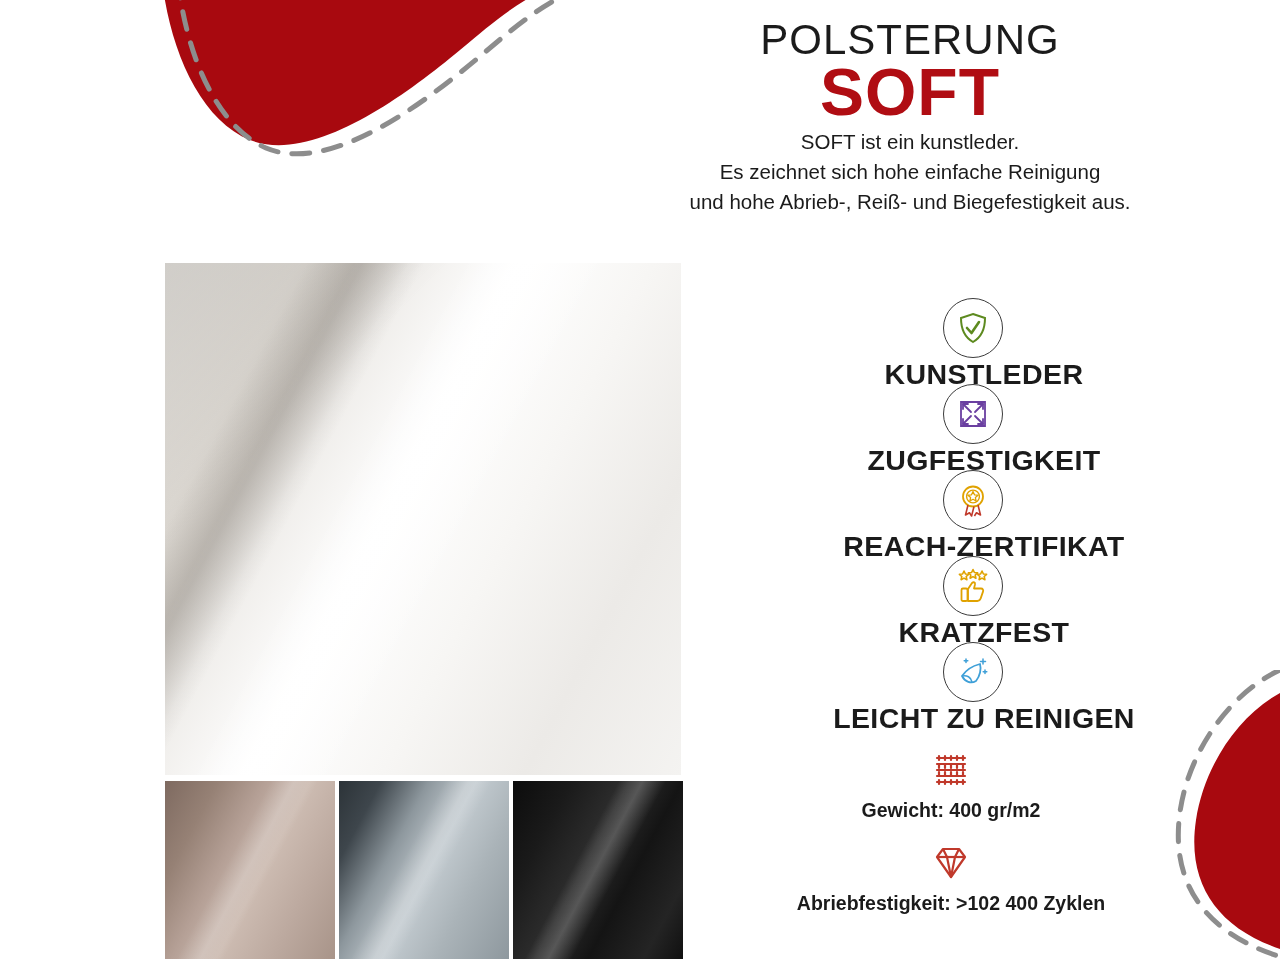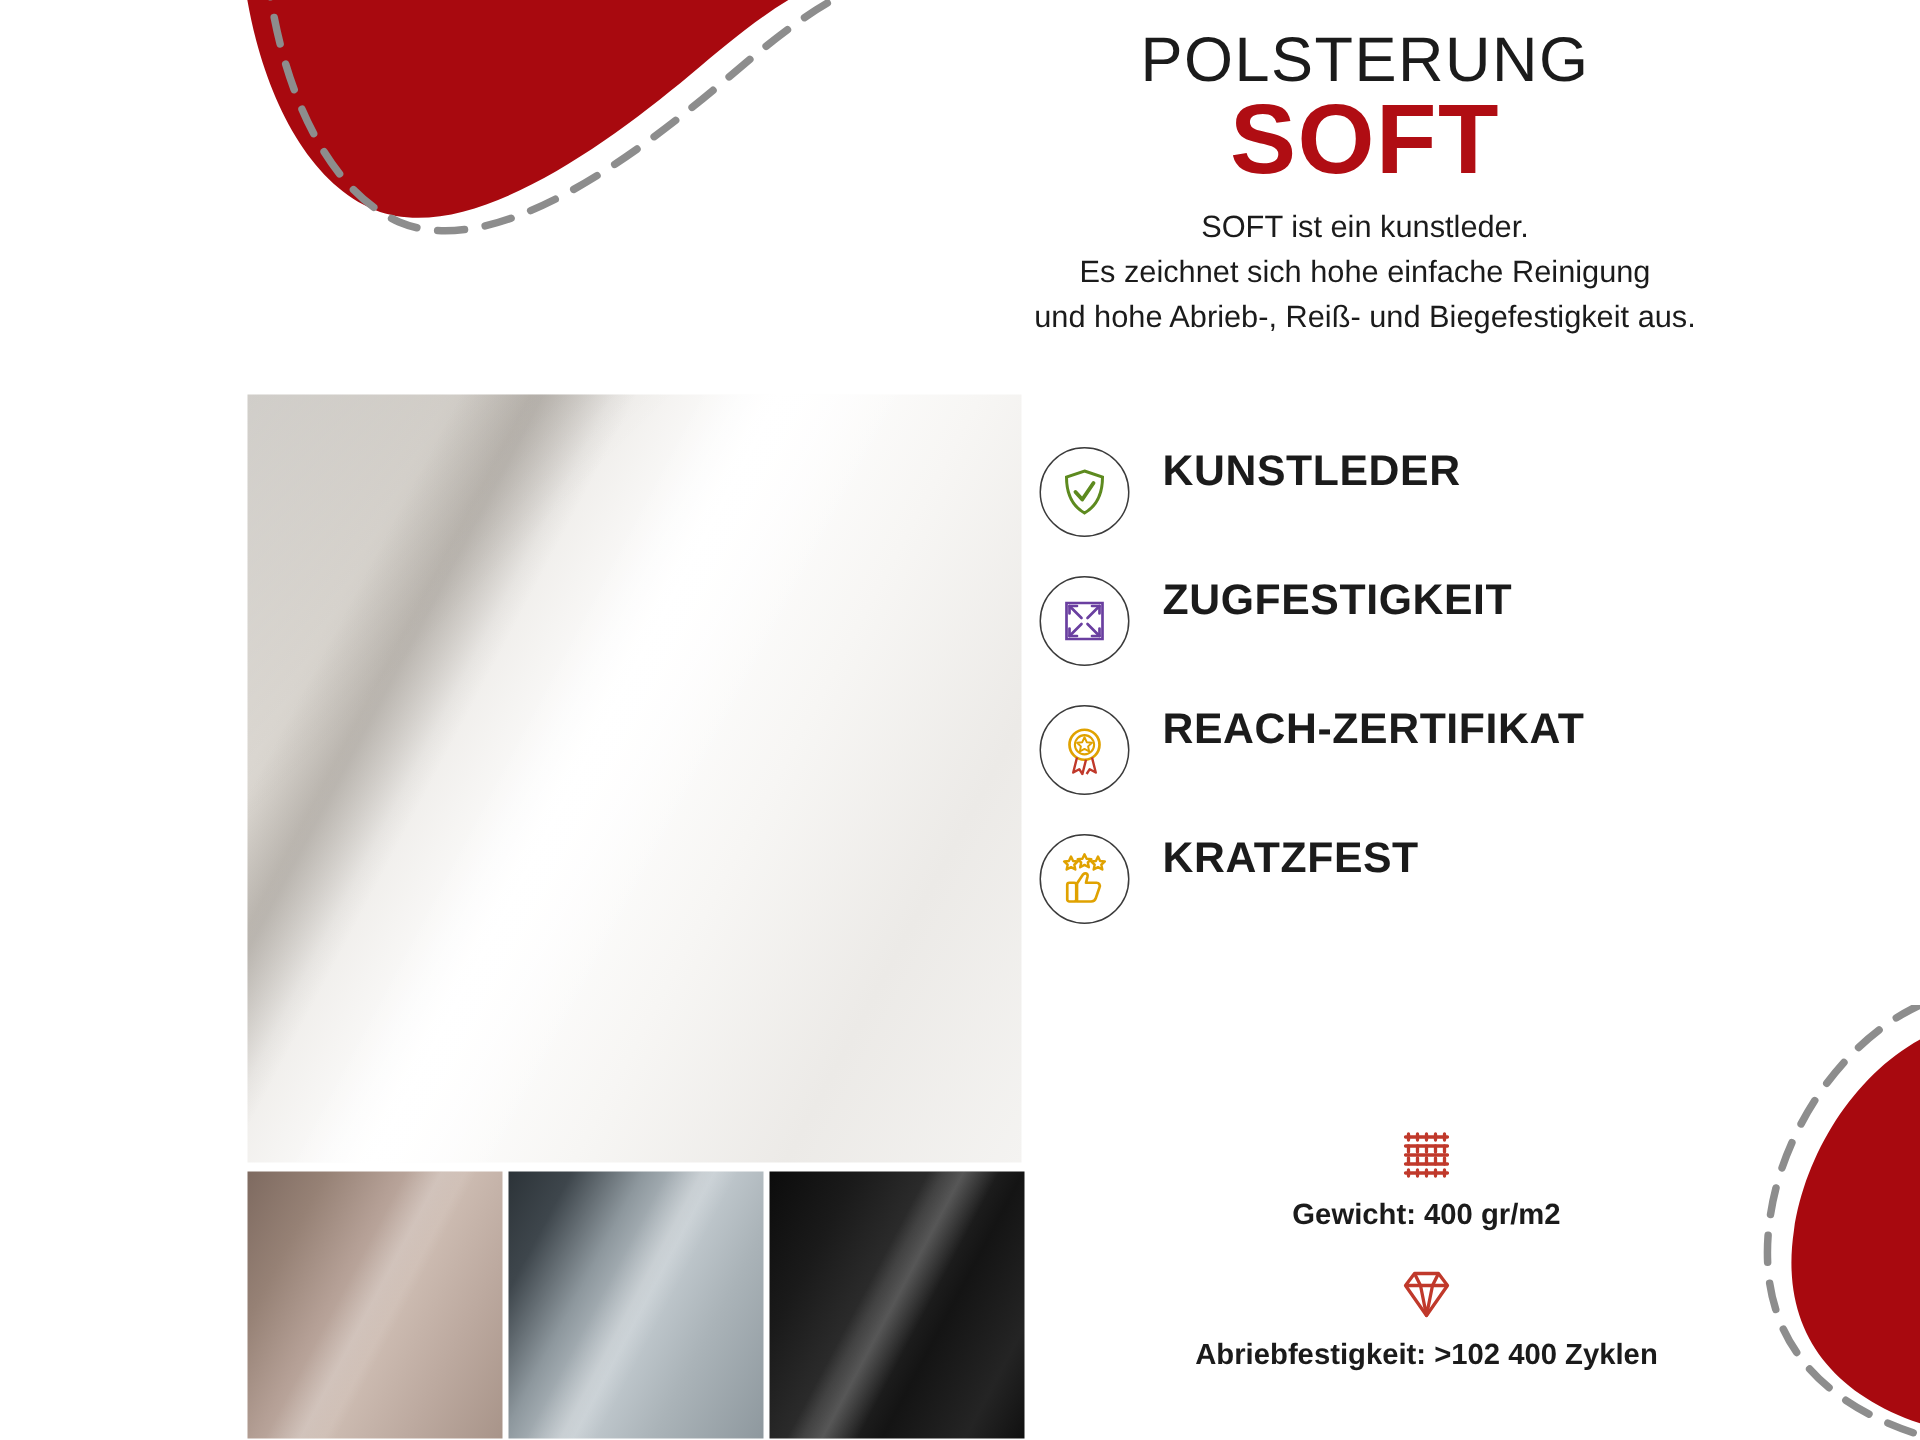--- a/index.html
+++ b/index.html
@@ -43,21 +43,20 @@
   }
   #title-sub {
     font-size: 66px;
     font-weight: bold;
     letter-spacing: 1px;
     color: #b00d13;
     line-height: 1.05;
     margin-top: -4px;
   }
   #desc {
-    margin-top: 10px;
     font-size: 20.5px;
     color: #1b1b1b;
     line-height: 1.45;
   }
   #desc div { white-space: nowrap; }
 
   
   #main-swatch {
     position: absolute;
     left: 165px;
@@ -103,22 +102,23 @@
 
   
   #features {
     position: absolute;
     left: 693px;
     top: 298px;
     width: 560px;
   }
   .feature {
     display: flex;
-    align-items: flex-start;
+    align-items: center;
     height: 86px;
+    flex-direction: column;
   }
   .feature-icon {
     width: 58px;
     height: 58px;
     border-radius: 50%;
     border: 1.5px solid #3b3b3b;
     display: flex;
     align-items: center;
     justify-content: center;
     flex: 0 0 auto;
@@ -237,20 +237,34 @@
             <path d="M18,1.5 L19.4,4.5 L22.6,4.8 L20.2,7 L20.9,10.2 L18,8.6 L15.1,10.2 L15.8,7 L13.4,4.8 L16.6,4.5 Z"></path>
             <path d="M27,3 L28.4,6 L31.6,6.3 L29.2,8.5 L29.9,11.7 L27,10.1 L24.1,11.7 L24.8,8.5 L22.4,6.3 L25.6,6 Z"></path>
           </g>
           <path d="M13,33 L13,21 L17,15 C18.6,13.6 20.4,14.3 20,16.4 L19,20.5 L26,20.5 C27.8,20.5 28.6,22 28,23.6 L25.6,30.6 C25.1,32.2 24,33 22.4,33 Z" fill="none" stroke="#e0a200" stroke-width="1.8" stroke-linejoin="round"></path>
           <rect x="6.5" y="20.5" width="6" height="12.5" rx="1.4" fill="none" stroke="#e0a200" stroke-width="1.8"></rect>
         </svg>
       </div>
       <div class="feature-label">KRATZFEST</div>
     </div>
 
+    <div class="feature">
+      <div class="feature-icon">
+        <svg width="34" height="34" viewBox="0 0 34 34">
+          <path d="M6,21 C10,15 16,11 24,9 C25.5,14 24,21 20,26 C15,29 9,27 6,21 Z" fill="none" stroke="#3fa0d8" stroke-width="1.8" stroke-linejoin="round"></path>
+          <path d="M6,21 C11,20 15,22 16,27" fill="none" stroke="#3fa0d8" stroke-width="1.5"></path>
+          <g stroke="#3fa0d8" stroke-width="1.5" stroke-linecap="round">
+            <path d="M27,4 L27,9 M24.5,6.5 L29.5,6.5"></path>
+            <path d="M10,4 L10,7.5 M8.2,5.7 L11.8,5.7"></path>
+            <path d="M29,15 L29,18.5 M27.2,16.7 L30.8,16.7"></path>
+          </g>
+        </svg>
+      </div>
+      <div class="feature-label">LEICHT ZU REINIGEN</div>
+    </div>
 
   </div>
 
   <div id="specs">
 
     <div class="spec">
       <div class="spec-icon">
         <svg width="44" height="44" viewBox="0 0 44 44">
           <g stroke="#c0392b" stroke-width="2.2" stroke-linecap="round">
             <path d="M8,10 H36 M8,16 H36 M8,22 H36 M8,28 H36 M8,34 H36"></path>

